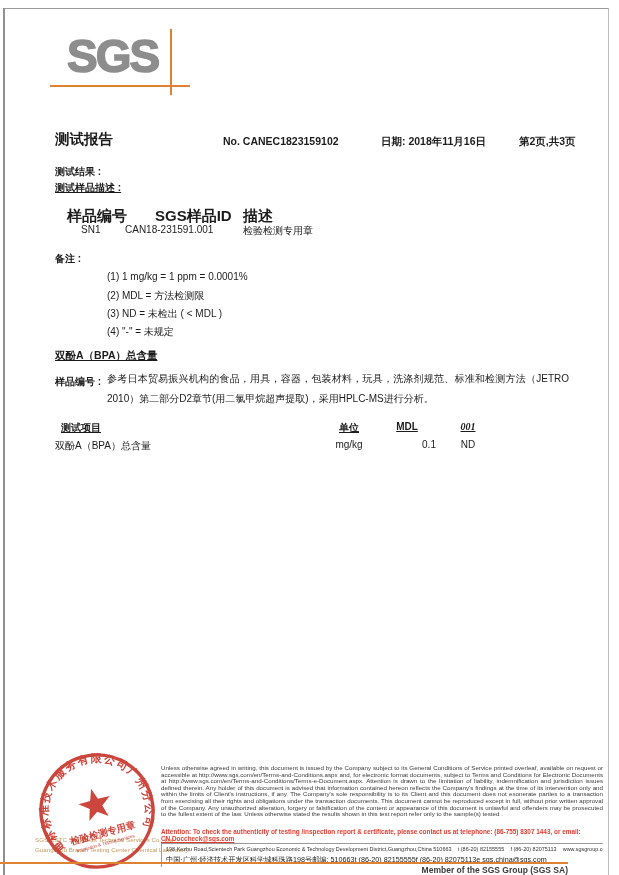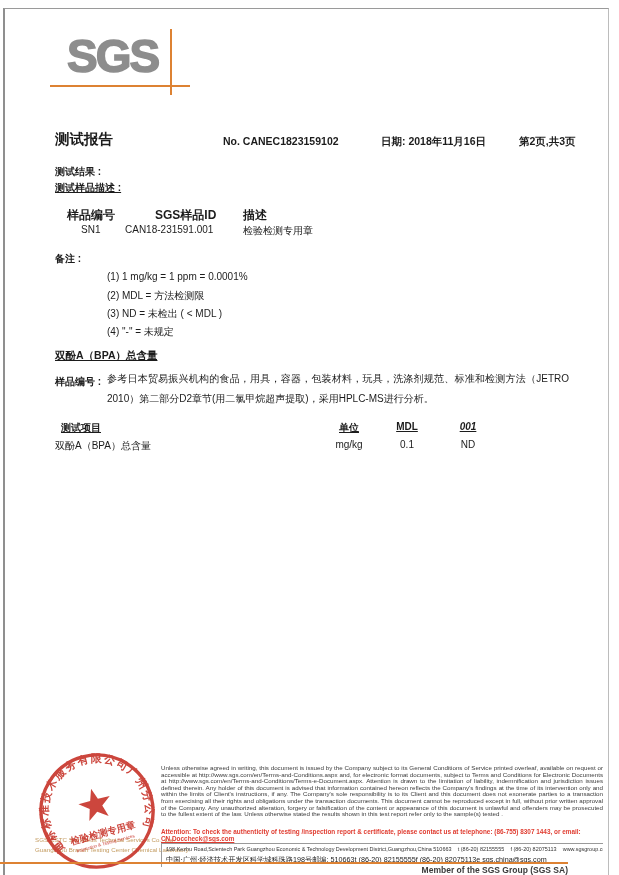--- a/index.html
+++ b/index.html
@@ -9,23 +9,23 @@
   .page{position:absolute;left:3px;top:8px;width:603px;height:867px;background:#fff;
         border-left:2px solid #8f8f8f;border-top:1px solid #9a9a9a;border-right:1px solid #bcbcbc;}
   .logo-text{font-weight:bold;color:#8d8d8d;font-size:46px;line-height:1;letter-spacing:-2px;
              -webkit-text-stroke:1.5px #8d8d8d;}
   .oline{background:#dd8233;}
   .title{font-size:14.5px;font-weight:bold;color:#1c1c1c;}
   .hmeta{font-size:10.5px;font-weight:bold;color:#1c1c1c;}
   .lbl{font-size:10px;font-weight:bold;color:#1c1c1c;}
   .ulbl{text-decoration:underline;}
   .txt{font-size:10px;color:#1c1c1c;}
-  .colhead{font-size:12px;font-weight:bold;color:#1c1c1c;}
+  .colhead{font-size:15px;font-weight:bold;color:#1c1c1c;}
   .thead{font-size:10px;font-weight:bold;color:#1c1c1c;text-decoration:underline;}
-  .ital{font-style:italic;}
+  .ital{font-style:italic;font-family:Liberation Serif, serif;}
   .ctr{text-align:center;}
   .method{font-size:10px;color:#1c1c1c;line-height:20px;text-align:justify;}
   .disc{font-size:6.2px;line-height:6.6px;color:#3a3a3a;text-align:justify;}
   .attn{font-size:6.4px;line-height:7.2px;color:#e03c30;font-weight:bold;}
   .attn .eml{text-decoration:underline;}
   .addr-box{border-top:1px solid #9a9a9a;border-left:1px solid #9a9a9a;padding:2px 0 0 4px;box-sizing:border-box;}
   .addr1{font-size:7px;white-space:nowrap;color:#333;transform:scale(0.78);transform-origin:left top;width:566px;display:flex;gap:8px;}
   .addr2{font-size:7.2px;white-space:nowrap;color:#222;display:flex;margin-top:2px;}
   .tan{color:#c39a5e;font-size:6.2px;white-space:nowrap;}
   .stamp{transform:rotate(-15deg);opacity:.92;}
@@ -69,21 +69,21 @@
     <div class="abs lbl ulbl" style="left:50px;top:340px;font-size:10.5px;">双酚A（BPA）总含量</div>
     <div class="abs lbl" style="left:50px;top:366px;">样品编号 :</div>
     <div class="abs method" style="left:102px;top:360px;width:462px;">参考日本贸易振兴机构的食品，用具，容器，包装材料，玩具，洗涤剂规范、标准和检测方法（JETRO 2010）第二部分D2章节(用二氯甲烷超声提取)，采用HPLC-MS进行分析。</div>
 
     <div class="abs thead" style="left:56px;top:412px;">测试项目</div>
     <div class="abs thead ctr" style="left:322px;top:412px;width:44px;">单位</div>
     <div class="abs thead ctr" style="left:382px;top:412px;width:40px;">MDL</div>
     <div class="abs thead ctr ital" style="left:446px;top:412px;width:34px;">001</div>
     <div class="abs txt" style="left:50px;top:430px;">双酚A（BPA）总含量</div>
     <div class="abs txt ctr" style="left:322px;top:430px;width:44px;">mg/kg</div>
-    <div class="abs txt ctr" style="left:382px;top:430px;width:40px;">0.1</div>
+    <div class="abs txt ctr" style="left:404px;top:430px;width:40px;">0.1</div>
     <div class="abs txt ctr" style="left:446px;top:430px;width:34px;">ND</div>
 
     <div class="abs tan" style="left:30px;top:827px;">SGS-CSTC Standards Technical Services Co., Ltd.</div>
     <div class="abs tan" style="left:30px;top:837px;">Guangzhou Branch Testing Center Chemical Laboratory.</div>
 
     <div class="abs stamp" style="left:30px;top:740px;width:124px;height:124px;">
       <svg width="124" height="124" viewBox="0 0 124 124">
         <circle cx="62" cy="62" r="56" fill="none" stroke="#c8372d" stroke-width="3.4"></circle>
         <defs>
           <path id="ringPath" d="M 21.9 90.1 A 49 49 0 1 1 102.1 90.1" fill="none"></path>

